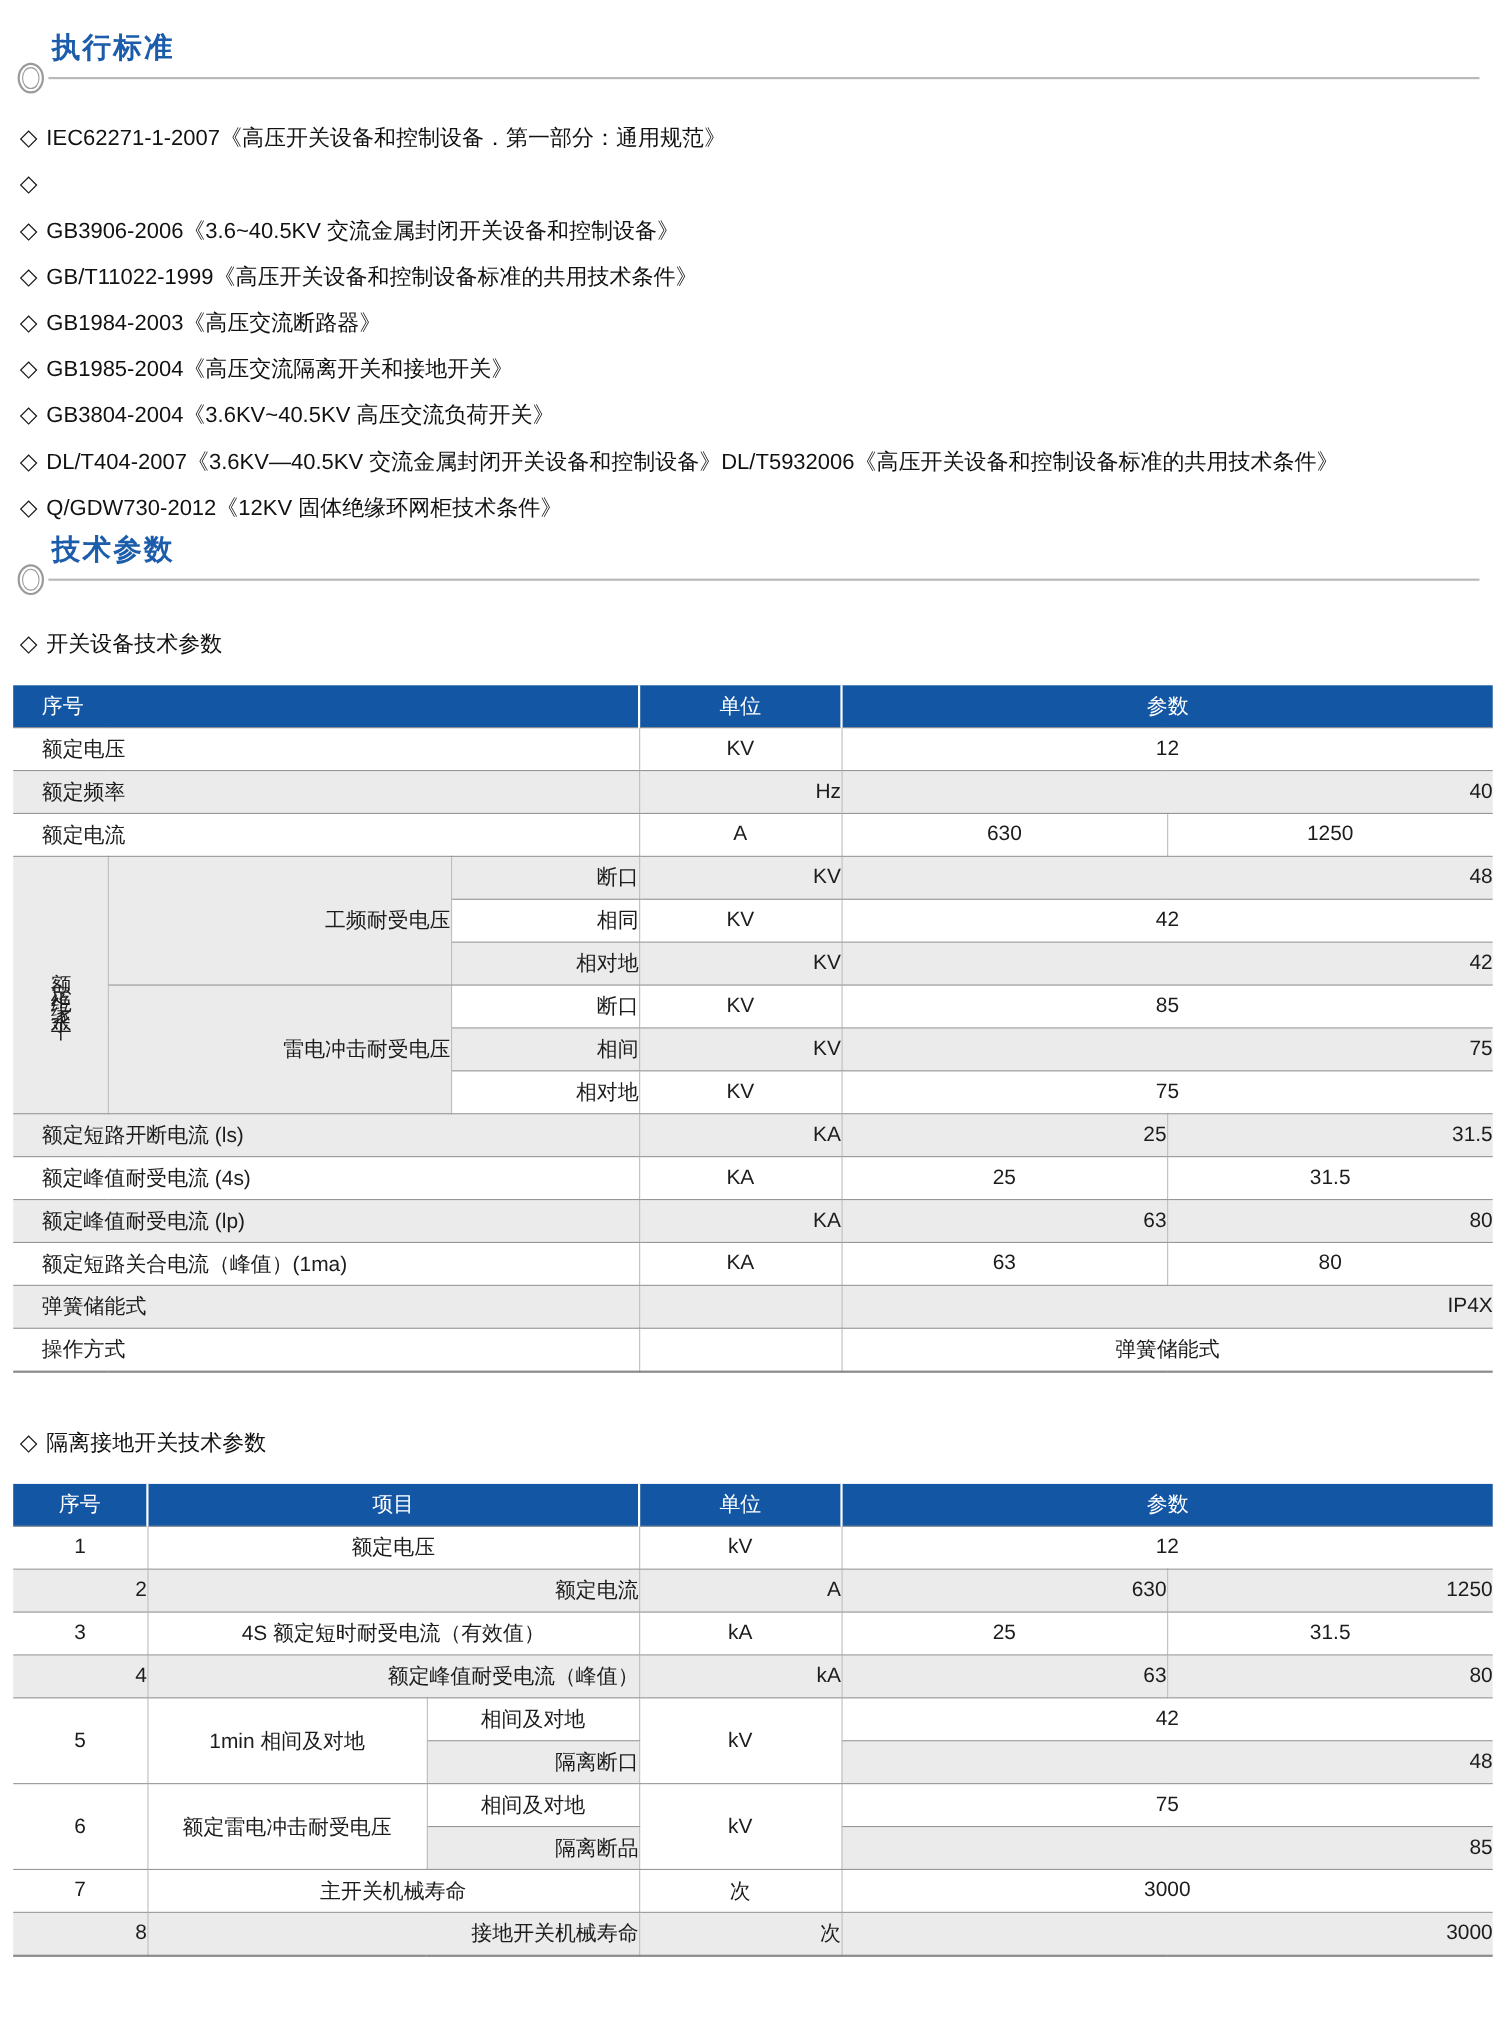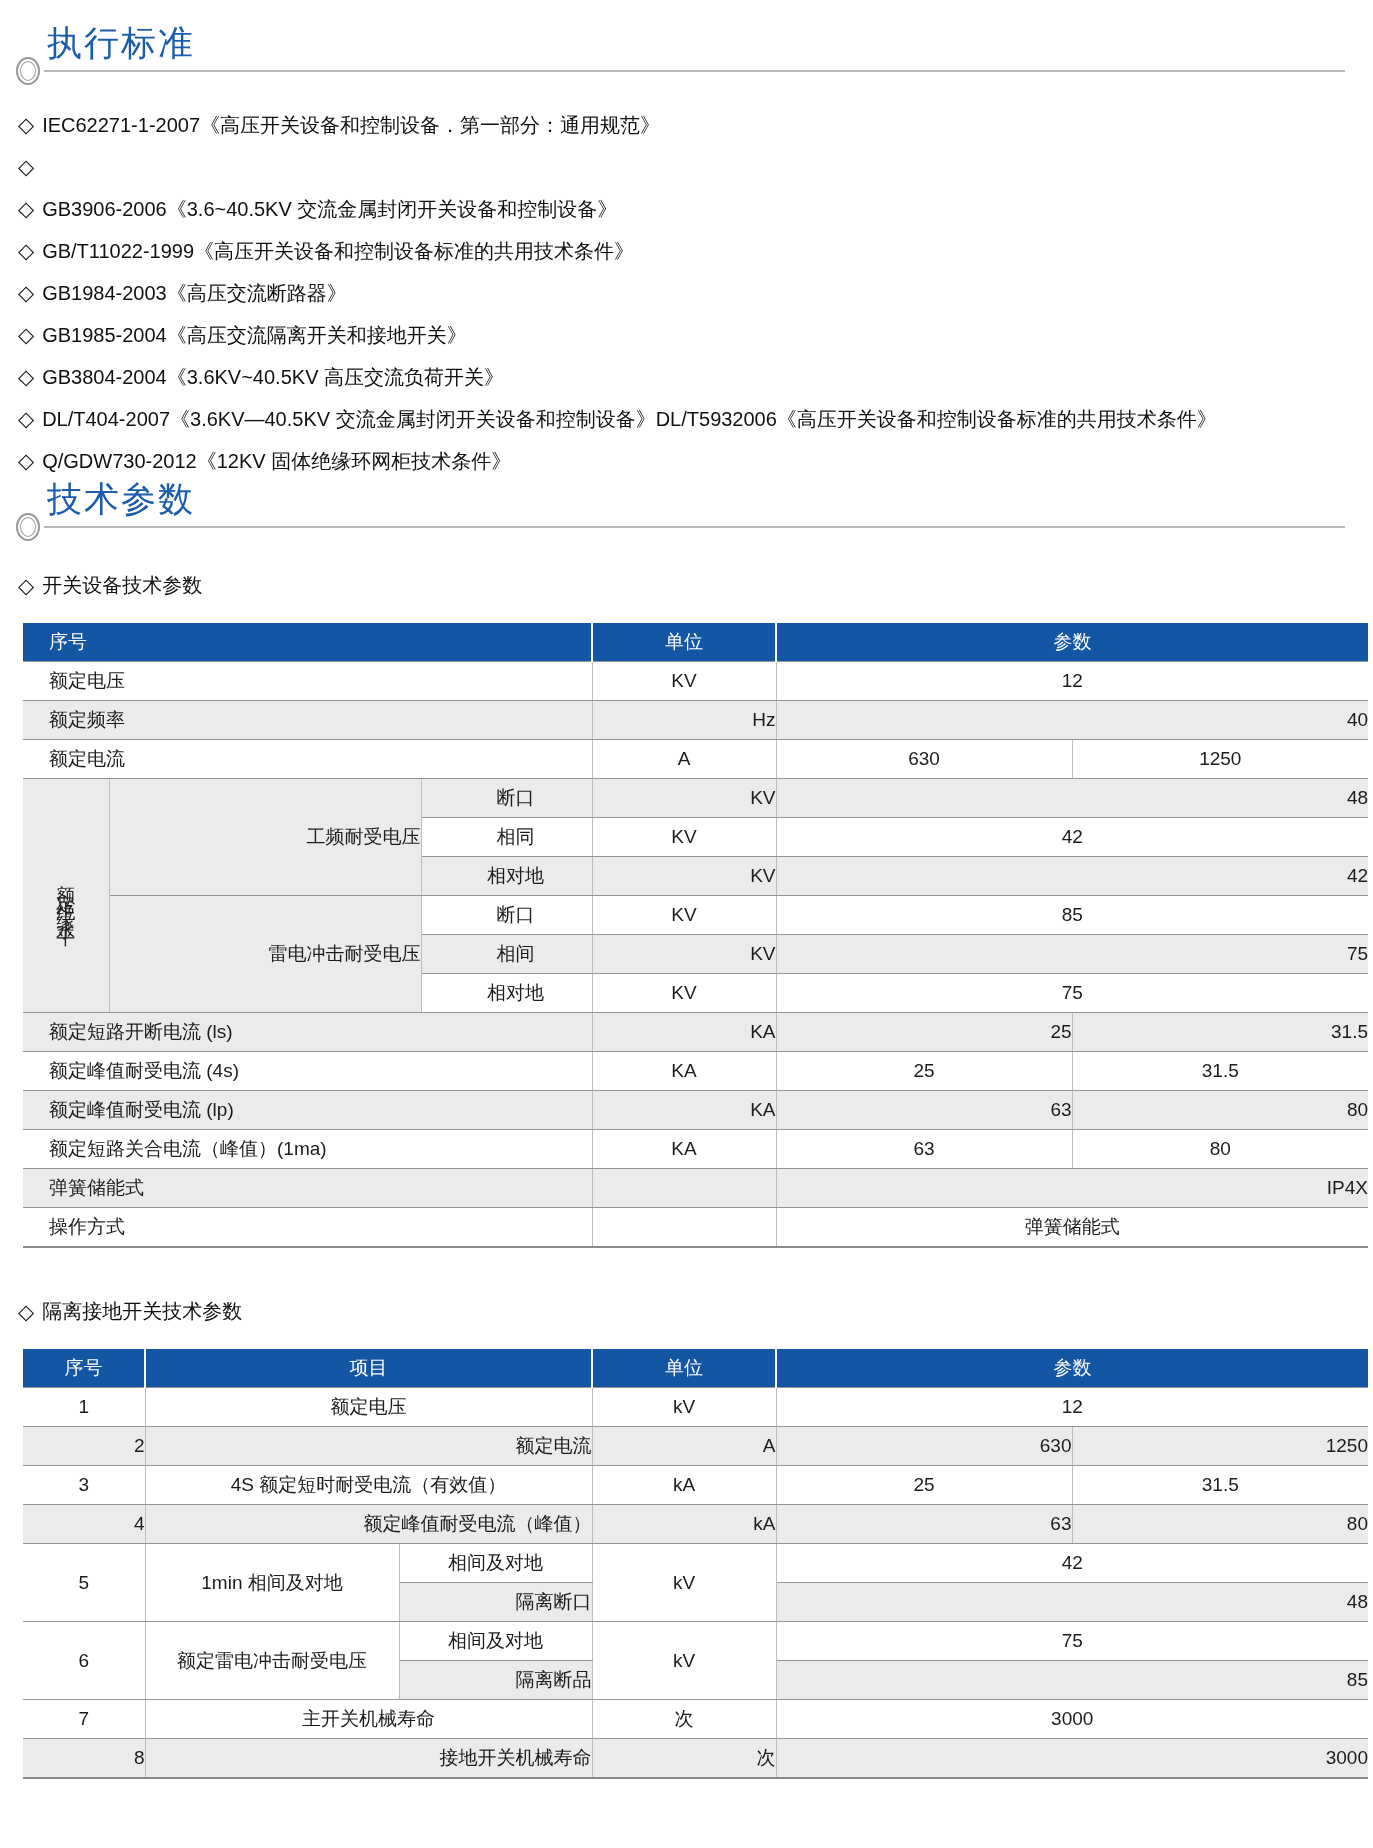--- a/index.html
+++ b/index.html
@@ -7,21 +7,21 @@
     width:1373px;height:1848px;
     font-family:"Liberation Sans","DejaVu Sans",sans-serif;
     color:#1c1c1c;position:relative;overflow:hidden;
   }
   .page{padding-top:26px;}
 
   
   .sec-header{margin:0 28px 0 14px;}
   .sec-title{
     margin:0 0 0 33px;
-    font-size:35px;font-weight:normal;color:#1b5cab;
+    font-size:26px;font-weight:bold;color:#1b5cab;
     letter-spacing:2px;line-height:34px;
   }
   .rule-row{position:relative;height:30px;}
   .rule{position:absolute;left:30px;right:0;top:10px;height:2px;background:#b9b9b9;}
   .ring{
     position:absolute;left:2px;top:-3px;width:24px;height:28px;
     border:2px solid #9a9a9a;border-radius:50%;box-sizing:border-box;background:#fff;
   }
   .ring::after{
     content:"";position:absolute;left:2px;top:2px;right:2px;bottom:2px;
@@ -34,41 +34,41 @@
   .dia{font-size:21px;margin-right:8px;color:#111;flex:none;}
 
   
   .subtitle{display:flex;align-items:center;font-size:20px;color:#111;margin-left:18px;}
   .sub1{margin-top:26px;}
   .sub2{margin-top:50px;}
 
   
   table{
     border-collapse:collapse;table-layout:fixed;
-    margin:24px 0 0 23px;width:1345px;
+    margin:24px 0 0 12px;width:1345px;
     font-size:19px;color:#1c1c1c;
     border-bottom:2px solid #8a8a8a;
   }
   th{
     background:#1356a3;color:#ffffff;font-weight:normal;
     height:38px;border:none;border-right:2px solid #ffffff;
     text-align:center;padding:0;
   }
   th:last-child{border-right:none;}
   th.hl{text-align:left;padding-left:26px;}
   td{
     height:38px;padding:0;text-align:center;background:#ffffff;
     border-top:1px solid #969696;border-bottom:1px solid #969696;
     border-left:1px solid #bdbdbd;border-right:1px solid #bdbdbd;
   }
   tr td:first-child{border-left:none;}
   tr td:last-child{border-right:none;}
   td.g{background:#ebebeb;text-align:right;}
   td.lbl{text-align:left;padding-left:26px;}
-  td.subl{text-align:center;padding-left:18px;}
+  td.subl{text-align:right;padding-left:18px;}
   td.vert{
     writing-mode:vertical-rl;text-orientation:upright;
     letter-spacing:9px;text-align:center;padding:10px 0;
   }
   .t2 td.short{height:36px;}
 </style>
 </head>
 <body>
 
 <div class="page">

